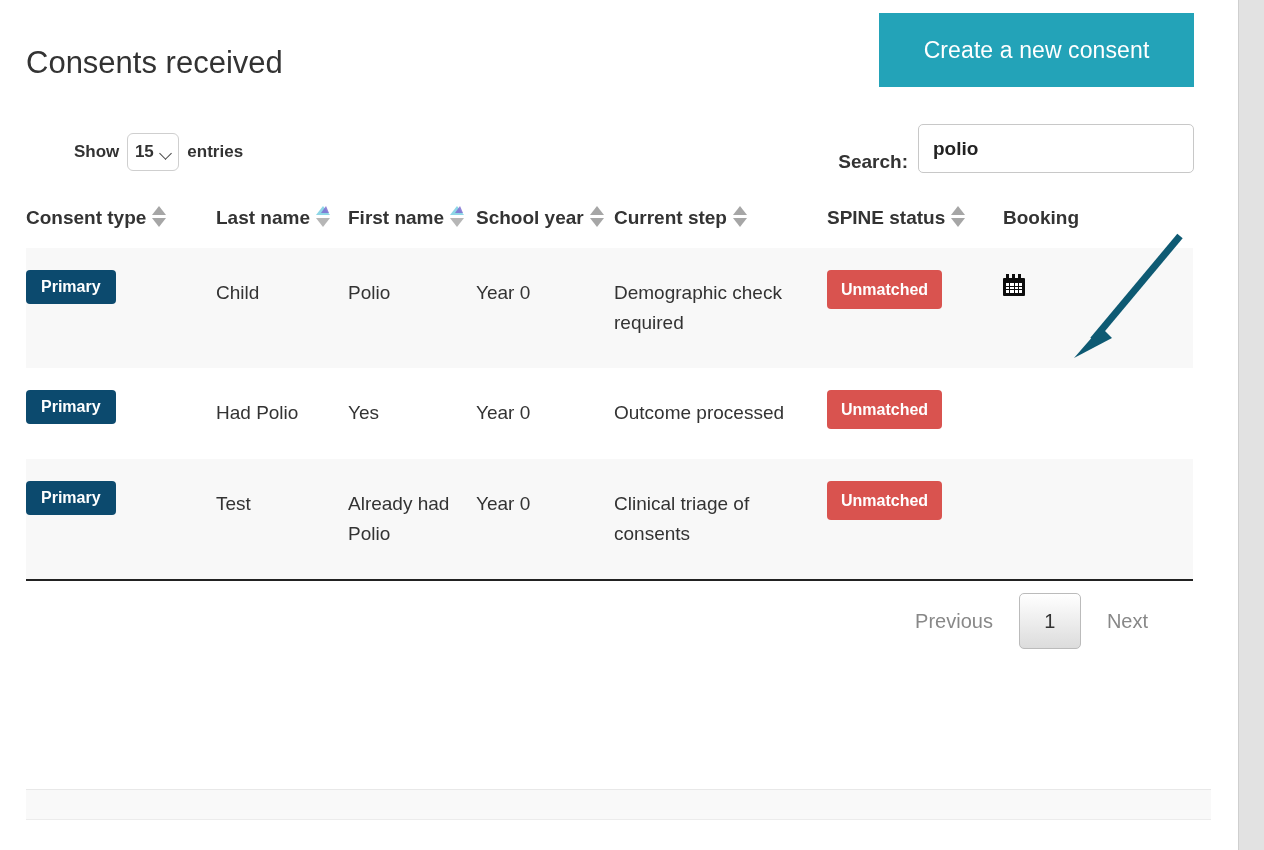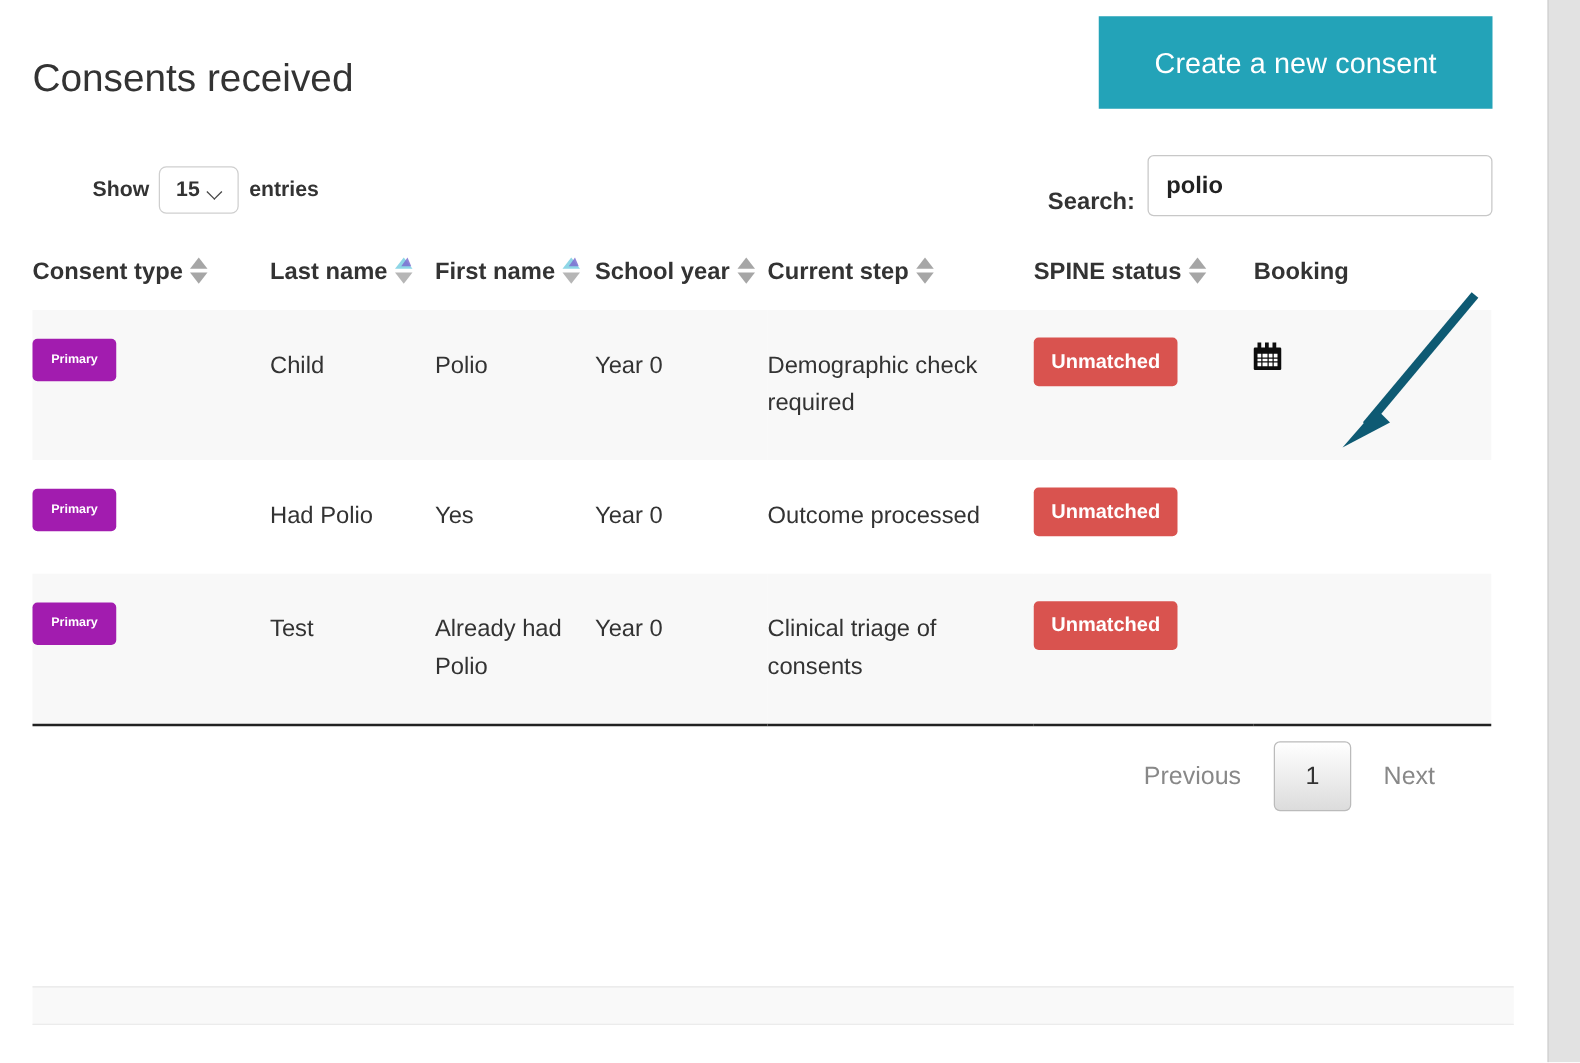--- a/index.html
+++ b/index.html
@@ -79,21 +79,21 @@
     left: 74px; top: 13px;
     display: flex;
     align-items: center;
     font-size: 17px;
     font-weight: bold;
     color: #333333;
   }
   .length-control .lbl { white-space: nowrap; }
   .length-select {
     margin: 0 8px;
-    width: 64px;
+    width: 52px;
     height: 38px;
     border: 1px solid #cfcfcf;
     border-radius: 6px;
     background: #ffffff;
     display: flex;
     align-items: center;
     justify-content: center;
     gap: 7px;
     font-size: 17px;
     font-weight: bold;
@@ -206,23 +206,23 @@
     vertical-align: top;
     padding: 30px 0 30px 0;
     line-height: 30px;
   }
   .data-table tbody tr.odd { background: #f8f8f8; }
   .data-table tbody tr.even { background: #ffffff; }
   .data-table tbody tr:last-child td { border-bottom: 2px solid #222222; }
 
   .badge {
     display: inline-block;
-    background: #a21caf;
+    background: #0c4a6e;
     color: #ffffff;
-    font-size: 10px;
+    font-size: 16px;
     font-weight: bold;
     border-radius: 4px;
     padding: 9px 15px;
     line-height: 16px;
     text-align: right;
   }
   .badge-danger {
     display: inline-block;
     background: #d9534f;
     color: #ffffff;

